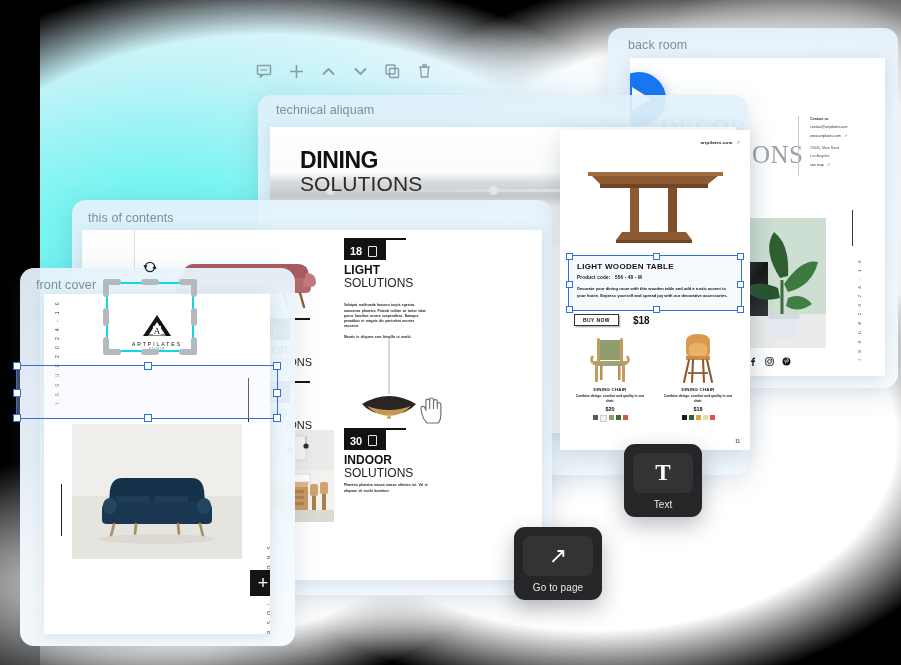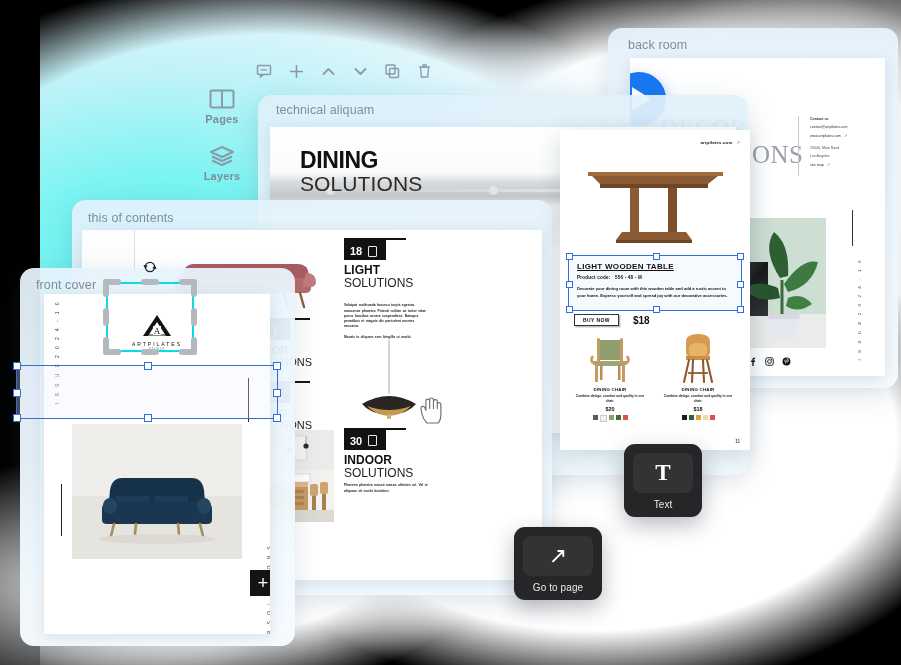--- a/index.html
+++ b/index.html
@@ -153,21 +153,21 @@
   .site-tag{position:absolute;right:10px;top:10px;font-size:4.3px;font-weight:700;color:#111;letter-spacing:.2px;}
   .site-tag i{font-style:normal;color:#888;margin-left:4px;font-size:4px;}
   .table-img{position:absolute;left:18px;top:24px;width:155px;height:95px;}
   .prod-box{position:absolute;left:8px;top:125px;width:172px;height:54px;border:1.4px solid #2f6fe0;
      background:rgba(238,245,255,.55);}
   .prod-box .h{position:absolute;width:5px;height:5px;background:#fff;border:1px solid #2f6fe0;}
   .prod-box .h.tl{left:-3px;top:-3px}.prod-box .h.tc{left:calc(50% - 2.5px);top:-3px}
   .prod-box .h.tr{right:-3px;top:-3px}.prod-box .h.ml{left:-3px;top:calc(50% - 2.5px)}
   .prod-box .h.mr{right:-3px;top:calc(50% - 2.5px)}.prod-box .h.bl{left:-3px;bottom:-3px}
   .prod-box .h.bc{left:calc(50% - 2.5px);bottom:-3px}.prod-box .h.br{right:-3px;bottom:-3px}
-  .p-name{position:absolute;left:8px;top:6px;font-size:8px;font-weight:700;color:#111;letter-spacing:.3px;text-decoration:underline;}
+  .p-name{position:absolute;left:8px;top:6px;font-size:8px;font-weight:700;color:#111;letter-spacing:.3px;}
   .p-code{position:absolute;left:8px;top:19px;font-size:4.6px;font-weight:700;color:#111;letter-spacing:.2px;}
   .p-desc{position:absolute;left:8px;top:30px;width:155px;font-size:4.1px;line-height:1.6;color:#111;font-weight:600;}
   .buy-row{position:absolute;left:14px;top:184px;display:flex;align-items:center;gap:14px;}
   .buy-btn{border:1px solid #333;padding:2px 8px;font-size:5px;font-weight:700;letter-spacing:.4px;color:#111;
      background:#fff;box-shadow:1.4px 1.4px 0 #bbb;cursor:pointer;}
   .price{font-size:10px;font-weight:700;color:#111;}
   .sub-prods{position:absolute;left:14px;top:202px;width:162px;display:flex;gap:16px;}
   .sub-prod{width:72px;text-align:center;}
   .sp-img{height:52px;display:flex;align-items:flex-end;justify-content:center;}
   .sp-name{font-size:4.4px;font-weight:700;color:#111;letter-spacing:.2px;margin-top:3px;}
@@ -251,41 +251,20 @@
     </div>
     <div class="tb-btn">
       <svg width="15" height="16" viewBox="0 0 15 16" stroke="currentColor" stroke-width="1.3" fill="none">
         <path d="M2 4 H13"></path>
           <path d="M3.5 4 L4.3 14 H10.7 L11.5 4"></path>
           <path d="M6 2 H9 V4 H6Z"></path>
         </svg>
     </div>
   </div>
 
-  <div class="rail">
-    <div class="rail-item">
-      <div class="rail-ico">
-        <svg width="26" height="22" viewBox="0 0 26 22" stroke="currentColor" stroke-width="2" fill="none">
-          <rect x="1.5" y="2.5" width="23" height="17" rx="1.5"></rect>
-            <path d="M13 3 V19"></path>
-        </svg>
-      </div>
-      <div class="rail-lb">Pages</div>
-    </div>
-    <div class="rail-item">
-      <div class="rail-ico">
-        <svg width="26" height="22" viewBox="0 0 26 22" stroke="currentColor" stroke-width="2" fill="none" stroke-linejoin="round">
-          <path d="M13 2 L24 7 L13 12 L2 7 Z"></path>
-            <path d="M3 11.5 L13 16 L23 11.5"></path>
-            <path d="M3 15.5 L13 20 L23 15.5"></path>
-        </svg>
-      </div>
-      <div class="rail-lb">Layers</div>
-    </div>
-  </div>
 
   <div class="card" id="panelBack">
     <div class="card-label">back room</div>
     <div class="page-back">
       <div class="bc-title">
         <div>DECOR</div>
         <div>SOLUTIONS</div>
       </div>
       <div class="bc-divider"></div>
       <div class="bc-contact">

